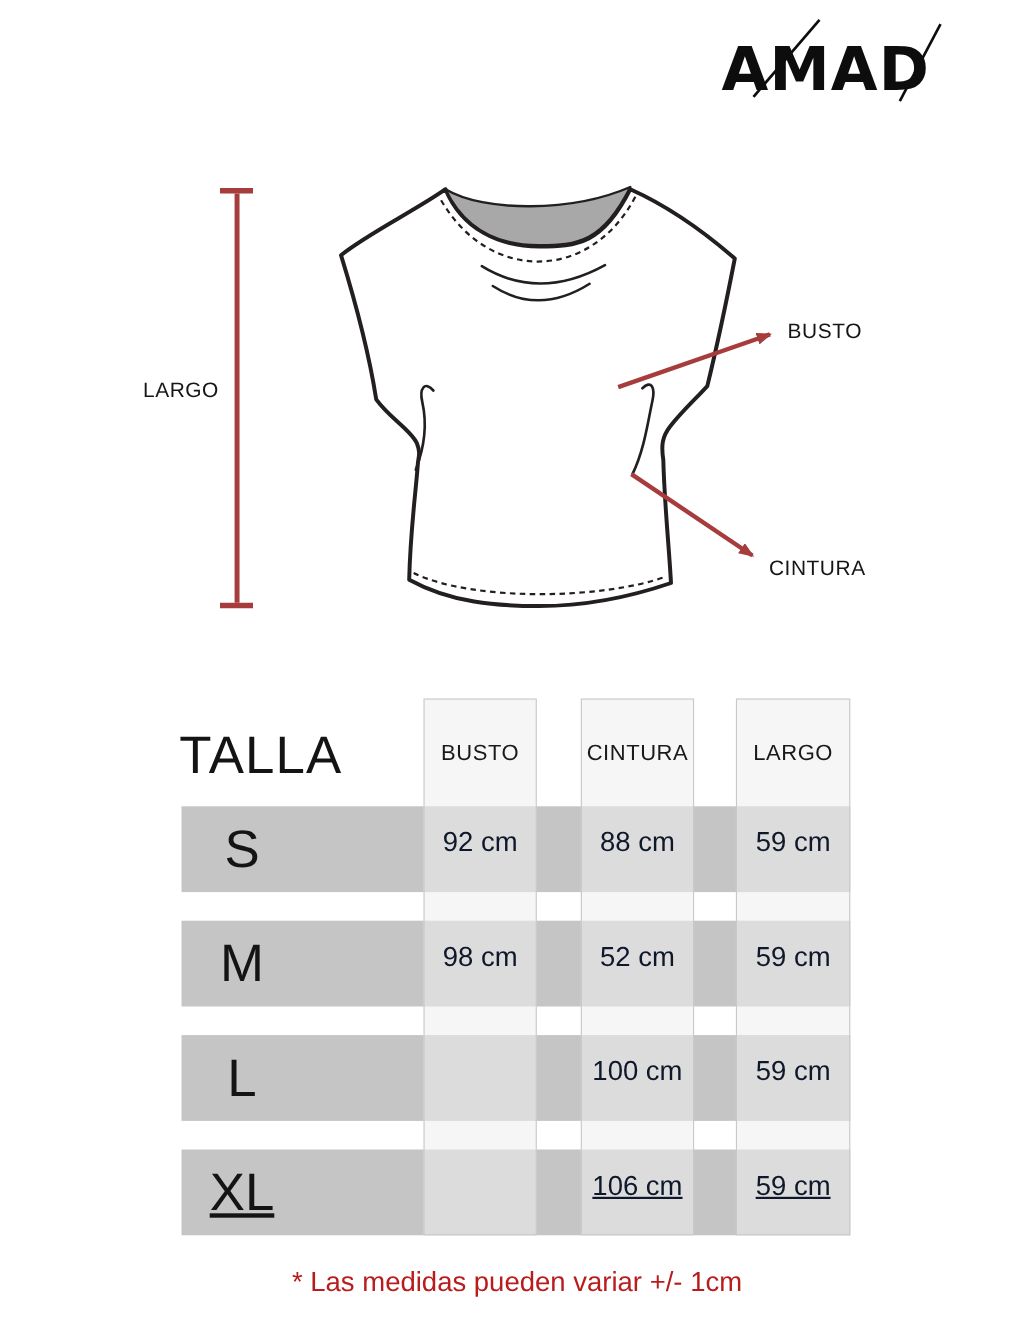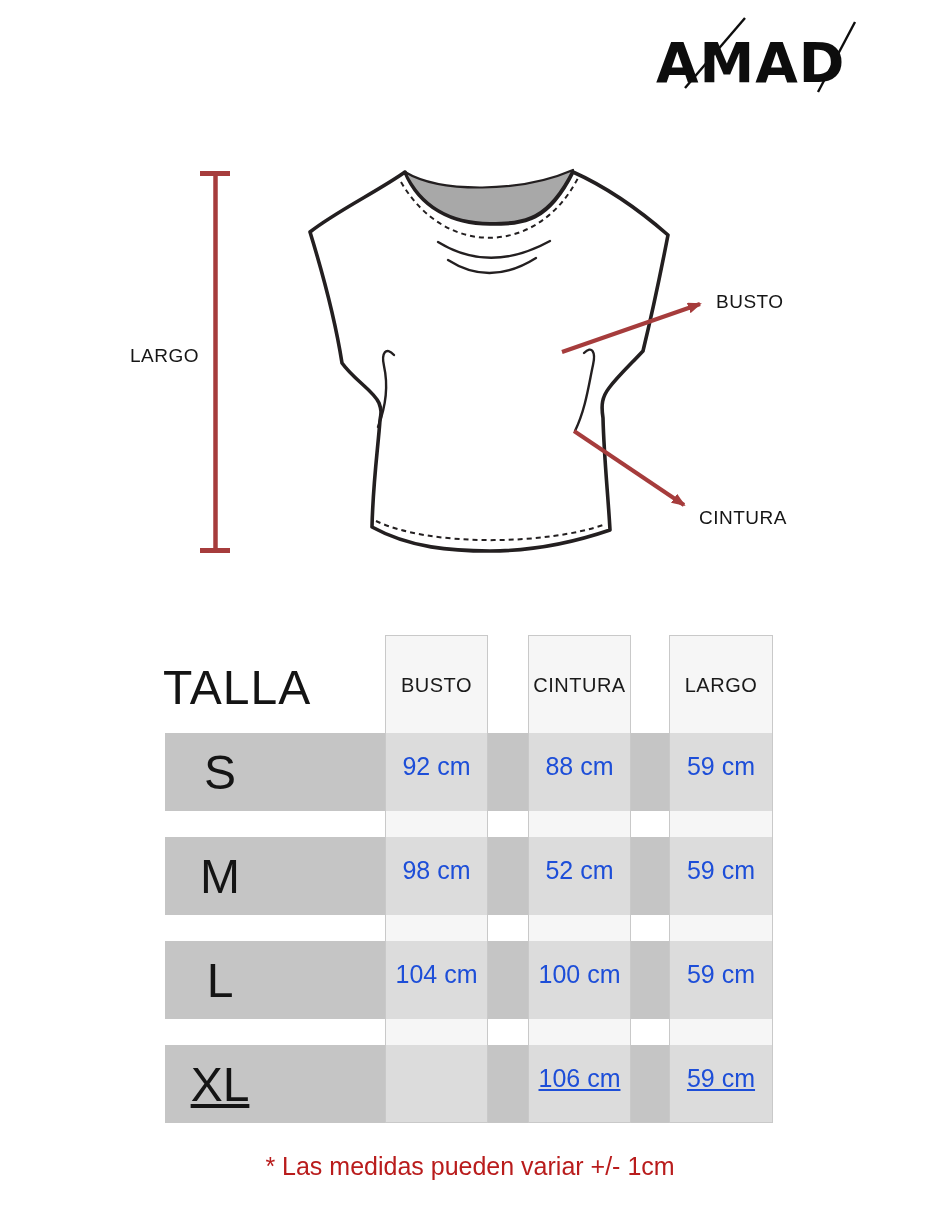--- a/index.html
+++ b/index.html
@@ -30,21 +30,21 @@
   .col-head{
     position:absolute;top:635px;height:100px;display:flex;align-items:center;
     justify-content:center;font-size:20px;letter-spacing:0.5px;color:#1a1a1a;z-index:3;
   }
   .row-label{
     position:absolute;left:165px;width:110px;height:78px;display:flex;align-items:center;
     justify-content:center;font-size:48px;color:#141414;z-index:3;
   }
   .cell{
     position:absolute;height:66px;display:flex;align-items:center;justify-content:center;
-    font-size:25px;color:#1d4ed8;z-index:3;
+    font-size:25px;color:#0f172a;z-index:3;
   }
   .x-busto{left:385px;width:103px;}
   .x-cintura{left:528px;width:103px;}
   .x-largo{left:669px;width:104px;}
   .y-r0{top:733px;} .y-r1{top:837px;} .y-r2{top:941px;} .y-r3{top:1045px;text-decoration:underline;}
   #footnote{
     position:absolute;left:0;top:1152px;width:940px;text-align:center;
     font-size:25px;color:#b91c1c;z-index:3;
   }
 </style>
@@ -115,21 +115,20 @@
   <div class="cell x-busto y-r0">92 cm</div>
   <div class="cell x-cintura y-r0">88 cm</div>
   <div class="cell x-largo y-r0">59 cm</div>
 
   <div class="row-label y-r1">M</div>
   <div class="cell x-busto y-r1">98 cm</div>
   <div class="cell x-cintura y-r1">52 cm</div>
   <div class="cell x-largo y-r1">59 cm</div>
 
   <div class="row-label y-r2">L</div>
-  <div class="cell x-busto y-r2">104 cm</div>
   <div class="cell x-cintura y-r2">100 cm</div>
   <div class="cell x-largo y-r2">59 cm</div>
 
   <div class="row-label y-r3">XL</div>
   <div class="cell x-cintura y-r3">106 cm</div>
   <div class="cell x-largo y-r3">59 cm</div>
 
   <div id="footnote">* Las medidas pueden variar +/- 1cm</div>
 
 </div>

